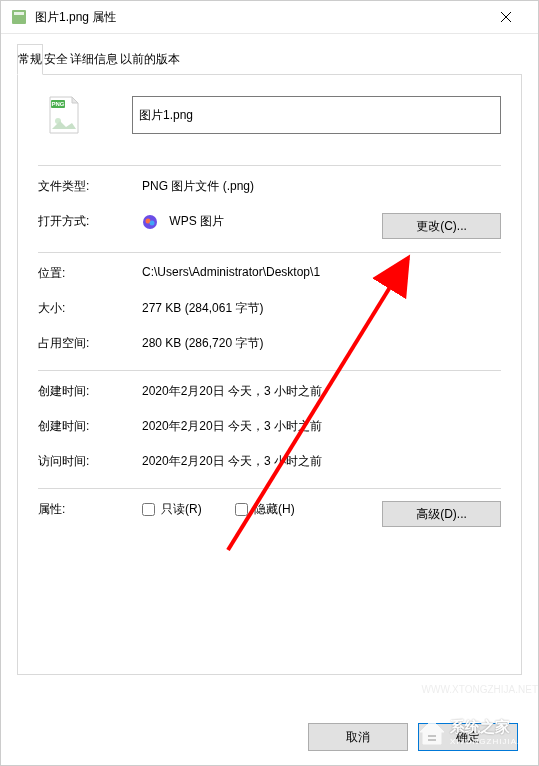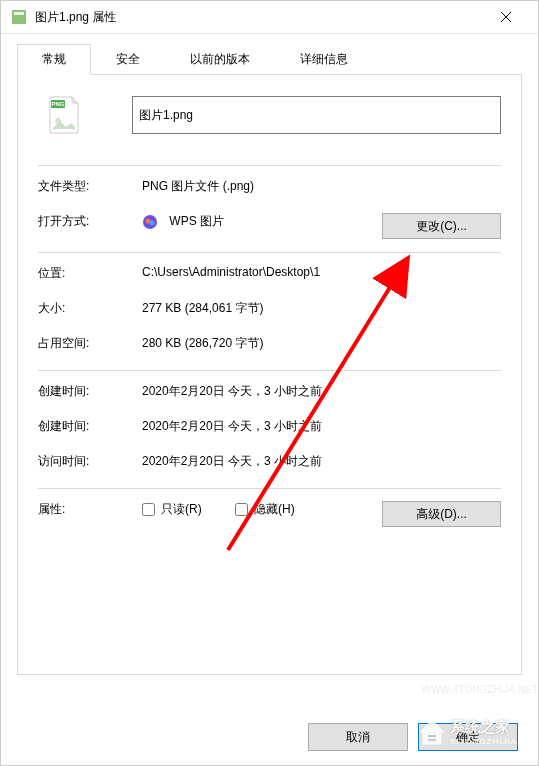--- a/index.html
+++ b/index.html
@@ -4,21 +4,21 @@
 <style>
 * { box-sizing: border-box; margin: 0; padding: 0; }
 body { font-family: "Microsoft YaHei", "Segoe UI", sans-serif; font-size: 12px; background: #fff; width: 539px; height: 766px; position: relative; overflow: hidden; }
 .window { width: 539px; height: 766px; border: 1px solid #ccc; background: #fff; position: relative; }
 .titlebar { height: 32px; display: flex; align-items: center; padding: 16px 10px; border-bottom: 1px solid #e8e8e8; }
 .titlebar-icon { width: 16px; height: 16px; display: inline-block; margin-right: 8px; }
 .titlebar-text { flex: 1; font-size: 12px; color: #000; }
 .close-btn { width: 44px; height: 30px; display: flex; align-items: center; justify-content: center; cursor: pointer; font-size: 16px; color: #333; }
 .content { padding: 10px 16px 16px 16px; }
 .tabs { display: flex; border-bottom: 1px solid #d9d9d9; margin-bottom: 0; }
-.tab { padding: 6px 24px; font-size: 12px; cursor: pointer; border: 1px solid transparent; border-bottom: none; background: #fff; }
+.tab { padding: 6px 0; font-size: 12px; cursor: pointer; border: 1px solid transparent; border-bottom: none; background: #fff; }
 .tab.active { border: 1px solid #d9d9d9; border-bottom: 1px solid #fff; margin-bottom: -1px; background: #fff; }
 .tab-panel { border: 1px solid #d9d9d9; border-top: none; padding: 20px; min-height: 600px; position: relative; }
 .file-header { display: flex; align-items: center; margin-bottom: 30px; }
 .file-icon { width: 36px; height: 40px; margin-right: 50px; margin-left: 8px; }
 .filename-input { flex: 1; height: 26px; border: 1px solid #7a7a7a; padding: 18px 6px; font-size: 12px; font-family: inherit; }
 .divider { border: none; border-top: 1px solid #d9d9d9; margin: 6px 0 12px 0; }
 .row { display: flex; min-height: 22px; margin-bottom: 13px; font-size: 12px; }
 .label { width: 104px; color: #000; }
 .value { flex: 1; color: #000; }
 .app-icon { width: 16px; height: 16px; display: inline-block; vertical-align: middle; margin-right: 8px; }
@@ -48,22 +48,22 @@
       <svg width="10" height="10" viewBox="0 0 10 10">
           <path d="M0 0 L10 10 M10 0 L0 10" stroke="#000" stroke-width="1"></path>
         </svg>
     </div>
   </div>
 
   <div class="content">
     <div class="tabs">
       <div class="tab active">常规</div>
       <div class="tab">安全</div>
+      <div class="tab">详细信息</div>
       <div class="tab">以前的版本</div>
-      <div class="tab">详细信息</div>
     </div>
 
     <div class="tab-panel">
       <div class="file-header">
         <span class="file-icon">
           <svg width="36" height="40" viewBox="0 0 36 40">
             <path d="M4 2 L26 2 L32 8 L32 38 L4 38 Z" fill="#fff" stroke="#ccc"></path>
             <path d="M26 2 L26 8 L32 8 Z" fill="#e8e8e8" stroke="#ccc"></path>
             <rect x="5" y="5" width="14" height="8" rx="1" fill="#4CAF50"></rect>
             <text x="12" y="11" font-size="6" fill="#fff" text-anchor="middle" font-weight="bold">PNG</text>

